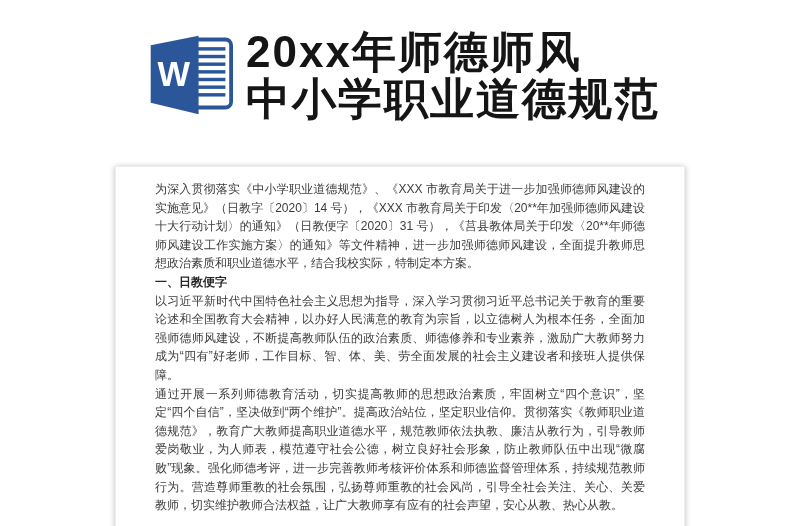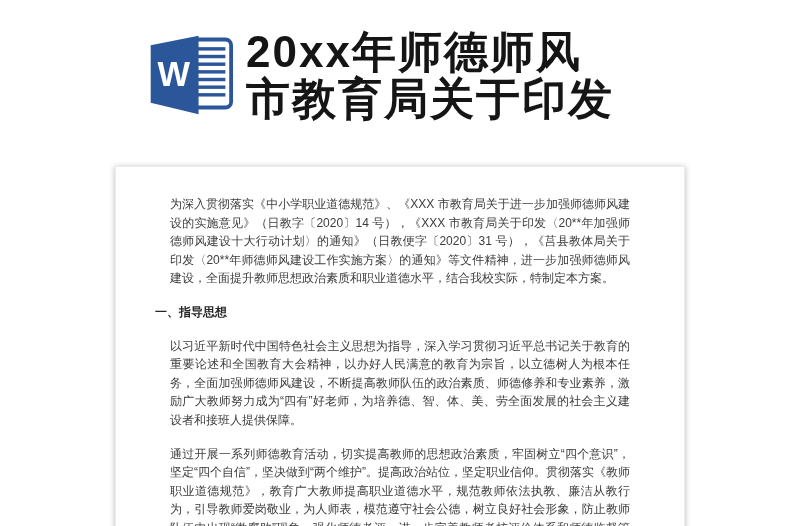--- a/index.html
+++ b/index.html
@@ -48,21 +48,21 @@
     border: 1px solid #ededed;
     box-shadow: 0 1px 6px rgba(0,0,0,0.28);
   }
   .page-content {
     padding: 13px 39px 0 39px;
     font-size: 12px;
     line-height: 18.6px;
     color: #3c3c3c;
     text-align: justify;
   }
-  .page-content p { margin: 15px; }
+  .page-content p { margin: 0; }
   .sec-heading {
     margin: 0;
     font-size: 12px;
     line-height: 18.6px;
     font-weight: bold;
     color: #272727;
   }
 </style>
 </head>
 <body>
@@ -82,24 +82,24 @@
         <rect x="52" y="65" width="33" height="3.6"></rect>
       </g>
 
       <polygon points="7,15 57,5 57,87 7,75" fill="#2b579a"></polygon>
 
       <text x="31" y="58" text-anchor="middle" font-family="Liberation Sans, sans-serif" font-weight="bold" font-size="36" fill="#ffffff">W</text>
     </svg>
   </div>
   <h1 class="doc-title">
     <span>20xx年师德师风</span><br>
-    <span>市教育局关于印发</span>
+    <span>中小学职业道德规范</span>
   </h1>
 </div>
 
 <div class="page">
   <div class="page-content">
     <p>为深入贯彻落实《中小学职业道德规范》、《XXX 市教育局关于进一步加强师德师风建设的实施意见》（日教字〔2020〕14 号），《XXX 市教育局关于印发〈20**年加强师德师风建设十大行动计划〉的通知》（日教便字〔2020〕31 号），《莒县教体局关于印发〈20**年师德师风建设工作实施方案〉的通知》等文件精神，进一步加强师德师风建设，全面提升教师思想政治素质和职业道德水平，结合我校实际，特制定本方案。</p>
-    <h2 class="sec-heading">一、指导思想</h2>
-    <p>以习近平新时代中国特色社会主义思想为指导，深入学习贯彻习近平总书记关于教育的重要论述和全国教育大会精神，以办好人民满意的教育为宗旨，以立德树人为根本任务，全面加强师德师风建设，不断提高教师队伍的政治素质、师德修养和专业素养，激励广大教师努力成为“四有”好老师，为培养德、智、体、美、劳全面发展的社会主义建设者和接班人提供保障。</p>
+    <h2 class="sec-heading">一、日教便字</h2>
+    <p>以习近平新时代中国特色社会主义思想为指导，深入学习贯彻习近平总书记关于教育的重要论述和全国教育大会精神，以办好人民满意的教育为宗旨，以立德树人为根本任务，全面加强师德师风建设，不断提高教师队伍的政治素质、师德修养和专业素养，激励广大教师努力成为“四有”好老师，工作目标、智、体、美、劳全面发展的社会主义建设者和接班人提供保障。</p>
     <p>通过开展一系列师德教育活动，切实提高教师的思想政治素质，牢固树立“四个意识”，坚定“四个自信”，坚决做到“两个维护”。提高政治站位，坚定职业信仰。贯彻落实《教师职业道德规范》，教育广大教师提高职业道德水平，规范教师依法执教、廉洁从教行为，引导教师爱岗敬业，为人师表，模范遵守社会公德，树立良好社会形象，防止教师队伍中出现“微腐败”现象。强化师德考评，进一步完善教师考核评价体系和师德监督管理体系，持续规范教师行为。营造尊师重教的社会氛围，弘扬尊师重教的社会风尚，引导全社会关注、关心、关爱教师，切实维护教师合法权益，让广大教师享有应有的社会声望，安心从教、热心从教。</p>
   </div>
 </div>
 
 </body></html>

